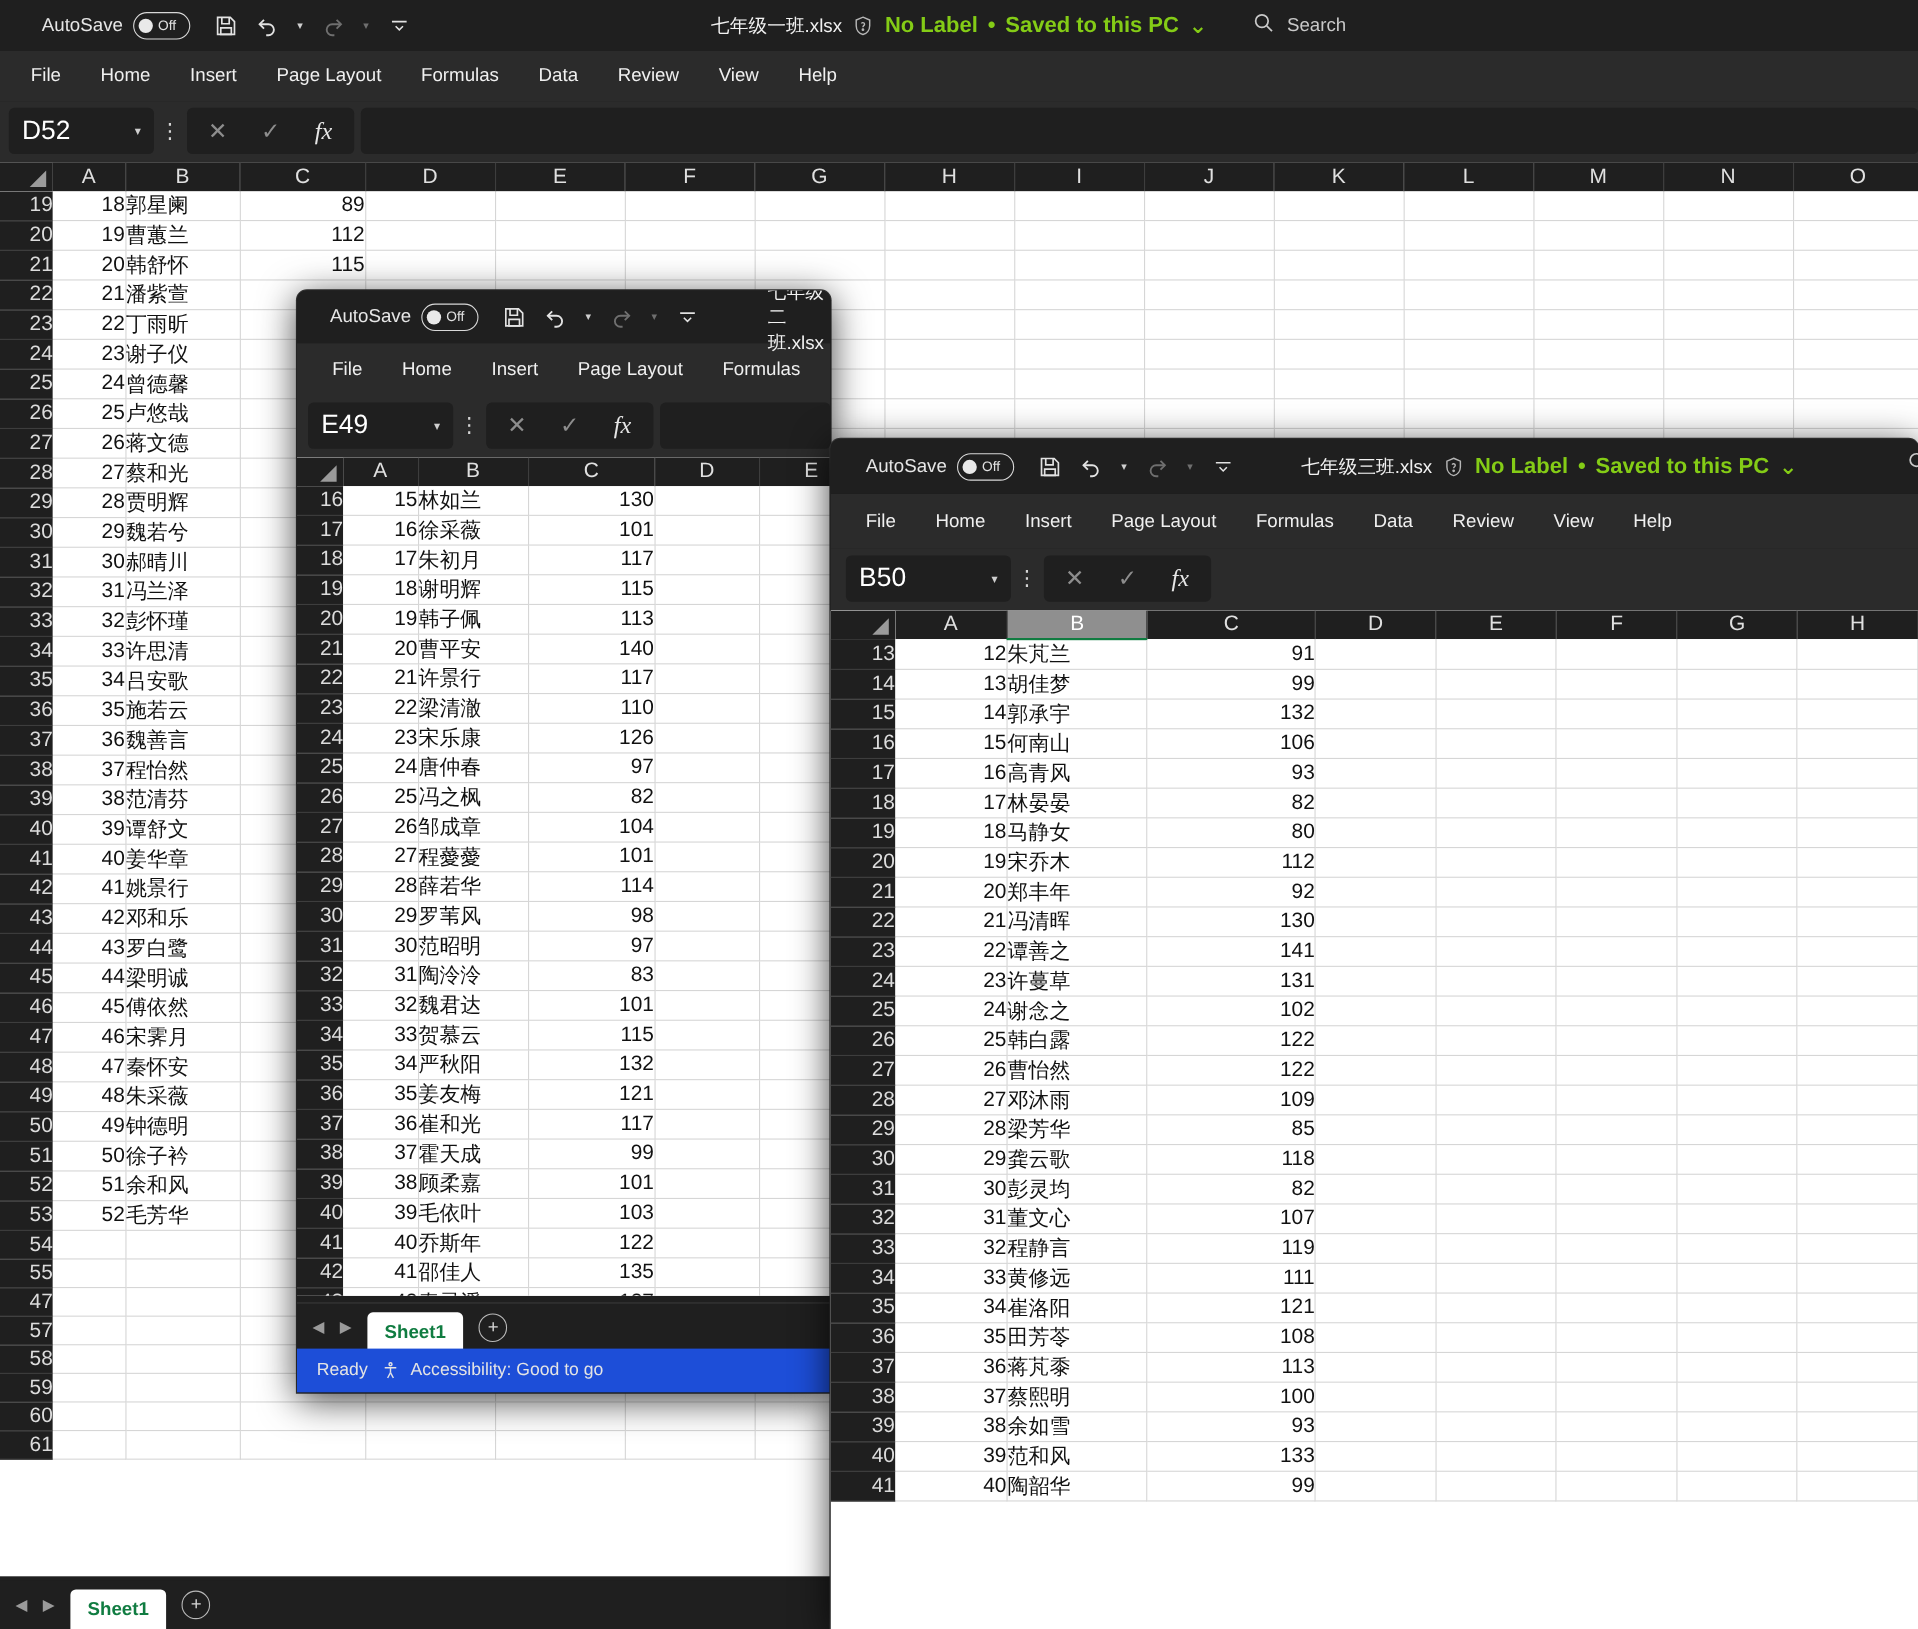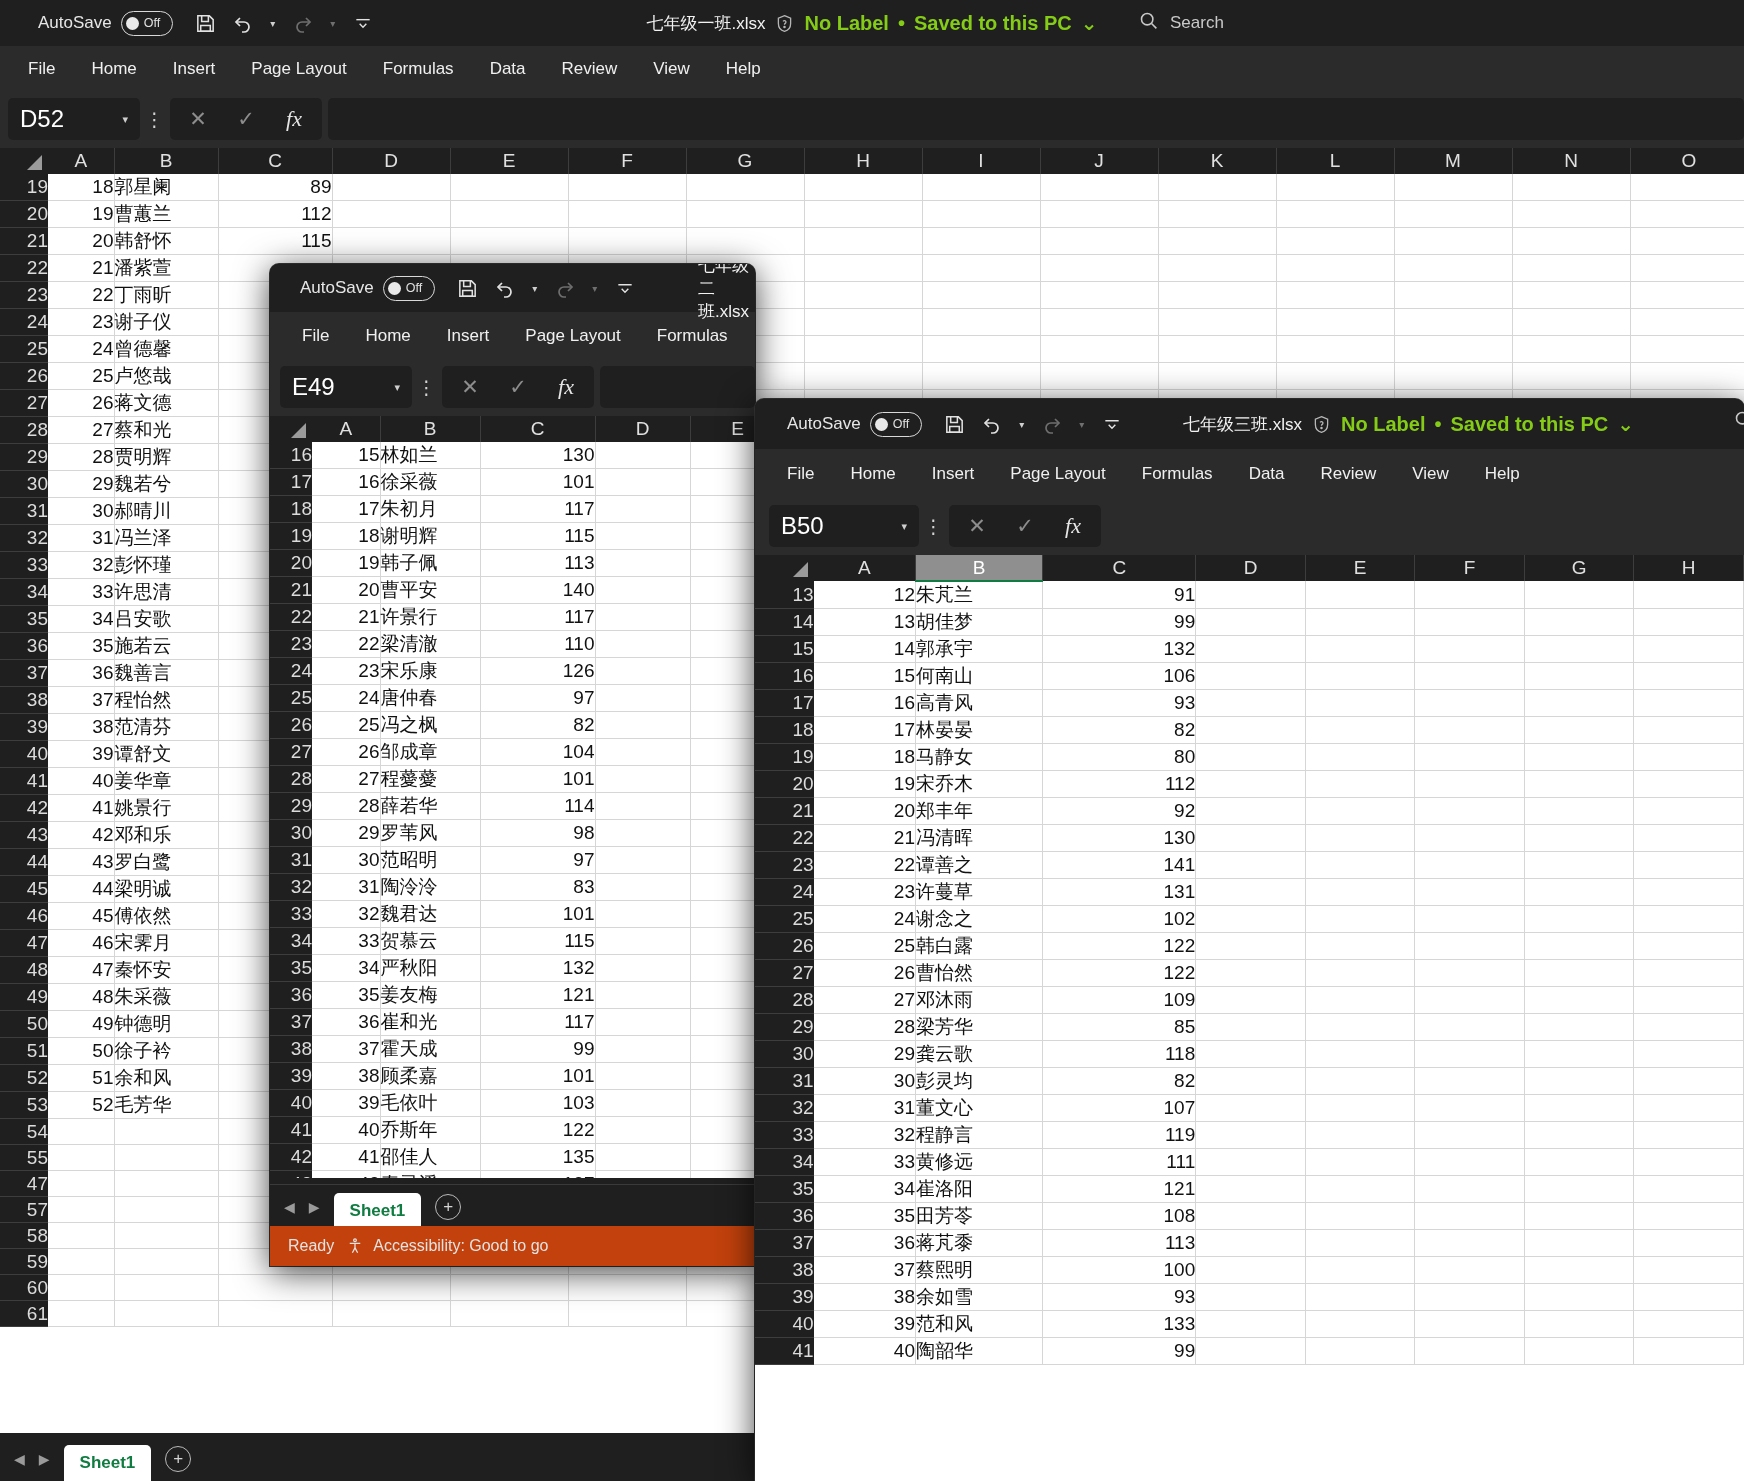--- a/index.html
+++ b/index.html
@@ -116,21 +116,21 @@
   }
   .navarrow { color: #9a9a9a; font-size: 14px; }
   .sheettab {
     background: #fff; color: #107c41; font-weight: bold; font-size: 17px;
     padding: 8px 16px; border-radius: 5px 5px 0 0; position: relative; top: 4px;
   }
   .plus { width: 26px; height: 26px; border: 1.6px solid #b9b9b9; border-radius: 50%;
           display: flex; align-items: center; justify-content: center; color: #d6d6d6; font-size: 17px; }
   .statusbar {
     display: flex; align-items: center; gap: 12px;
-    background: #c2410c; height: 40px; padding-left: 18px; color: #e4e4e4; font-size: 16px;
+    background: #1d4ed8; height: 40px; padding-left: 18px; color: #e4e4e4; font-size: 16px;
   }
   .acc { display: flex; align-items: center; gap: 9px; }
   .acc-icon { color: #e4e4e4; display: flex; }
 </style>
 </head>
 <body>
 
 <div class="win" id="win1" style="left:0; top:0; width:1744px; height:1481px;">
 
   <div class="titlebar">

